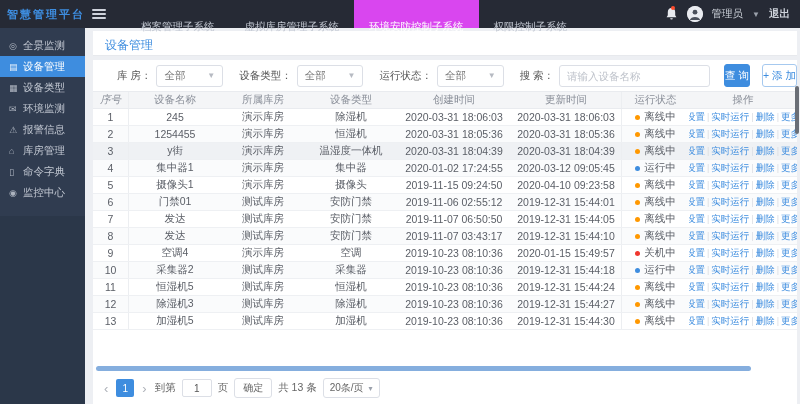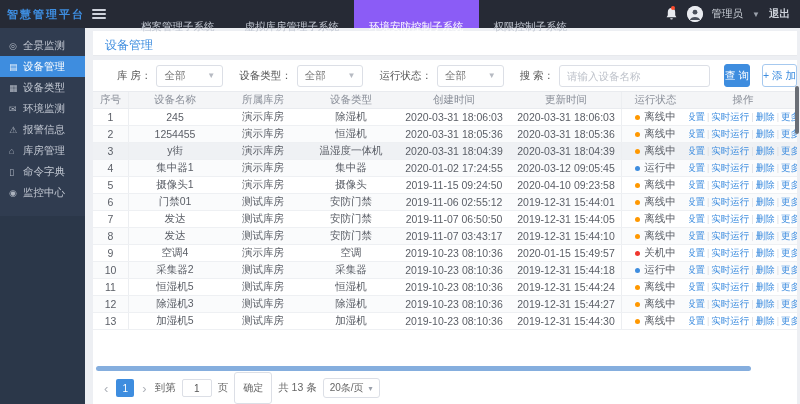--- a/index.html
+++ b/index.html
@@ -11,21 +11,21 @@
   .topbar { position:absolute; left:0; top:0; width:800px; height:28px;
     background:#262a35; display:flex; align-items:stretch; z-index:5; }
   .logo { width:86px; line-height:28px; padding-left:7px; color:#3e8ddf;
     font-weight:bold; font-size:11px; letter-spacing:2px; white-space:nowrap; }
   .hamburger { width:26px; display:flex; flex-direction:column; justify-content:center;
     gap:2px; padding:0 6px; cursor:pointer; }
   .hamburger i { display:block; height:2px; background:#cfd3dc; border-radius:1px; }
   .tabs { display:flex; align-items:stretch; margin-left:14px; }
   .tab { padding:12px 15px; line-height:28px; font-size:10.5px; color:#c3c8d2;
     cursor:pointer; white-space:nowrap; }
-  .tab.active { background:#8b5cf6; color:#fff; }
+  .tab.active { background:#d946ef; color:#fff; }
   .topbar-right { margin-left:auto; display:flex; align-items:center; gap:9px;
     padding-right:10px; }
   .bell { position:relative; width:13px; height:14px; }
   .bell svg { display:block; }
   .bell .dot { position:absolute; right:-1px; top:-1px; width:4px; height:4px;
     border-radius:50%; background:#ff4d2e; }
   .avatar { width:16px; height:16px; border-radius:50%; background:#e9ebf0;
     display:flex; align-items:center; justify-content:center; overflow:hidden; }
   .uname { color:#cdd2da; font-size:10.5px; }
   .caret { color:#9aa0ab; font-size:8px; }
@@ -94,21 +94,21 @@
 
   
   .pager { height:24px; display:flex; align-items:center; gap:6px; padding-left:9px;
     font-size:10.5px; color:#666; }
   .pg-arrow { color:#aeb2b9; font-size:13px; cursor:pointer; padding:0 2px; }
   .pg-page { width:18px; height:18px; background:#3e8ddf; color:#fff; border-radius:2px;
     display:flex; align-items:center; justify-content:center; font-size:10px; cursor:pointer; }
   .pg-input { width:30px; height:18px; border:1px solid #dcdfe6; border-radius:2px;
     text-align:center; font-size:10px; color:#555;
     font-family:"Liberation Sans","DejaVu Sans",sans-serif; }
-  .pg-confirm { height:32px; padding:0 8px; background:#fff; border:1px solid #dcdfe6;
+  .pg-confirm { height:20px; padding:0 8px; background:#fff; border:1px solid #dcdfe6;
     border-radius:3px; font-size:10px; color:#666; cursor:pointer; }
   .pg-size { height:20px; border:1px solid #dcdfe6; border-radius:3px; display:flex;
     align-items:center; padding:0 6px; gap:5px; font-size:10px; color:#666; cursor:pointer; }
 
   
   .vscroll { position:absolute; right:1px; top:86px; width:4px; height:48px;
     background:#6a6e76; border-radius:2px; z-index:9; }
 </style>
 </head>
 <body>
@@ -206,21 +206,21 @@
         <span class="caret">▼</span>
       </div>
       <span class="f-label">搜 索：</span>
       <input class="search-input" placeholder="请输入设备名称" style="">
       <button class="btn-query">查 询</button>
       <button class="btn-add">+ 添 加</button>
     </div>
 
     <div class="tbl">
       <div class="tr head" id="thead">
-          <div class="td c-no" style="flex: 0 0 36px;">序号</div>
+          <div class="td c-no" style="flex: 0 0 36px; font-style: italic;">序号</div>
           <div class="td c-name" style="flex: 0 0 92px;">设备名称</div>
           <div class="td c-warehouse" style="flex: 0 0 84px;">所属库房</div>
           <div class="td c-type" style="flex: 0 0 92px;">设备类型</div>
           <div class="td c-created" style="flex: 0 0 114px;">创建时间</div>
           <div class="td c-updated" style="flex: 0 0 110px;">更新时间</div>
           <div class="td c-status" style="flex: 0 0 68px;">运行状态</div>
           <div class="td c-ops" style="flex: 1 1 108px;">操作</div>
         </div>
       <div id="tbody">
           <div class="tr">

